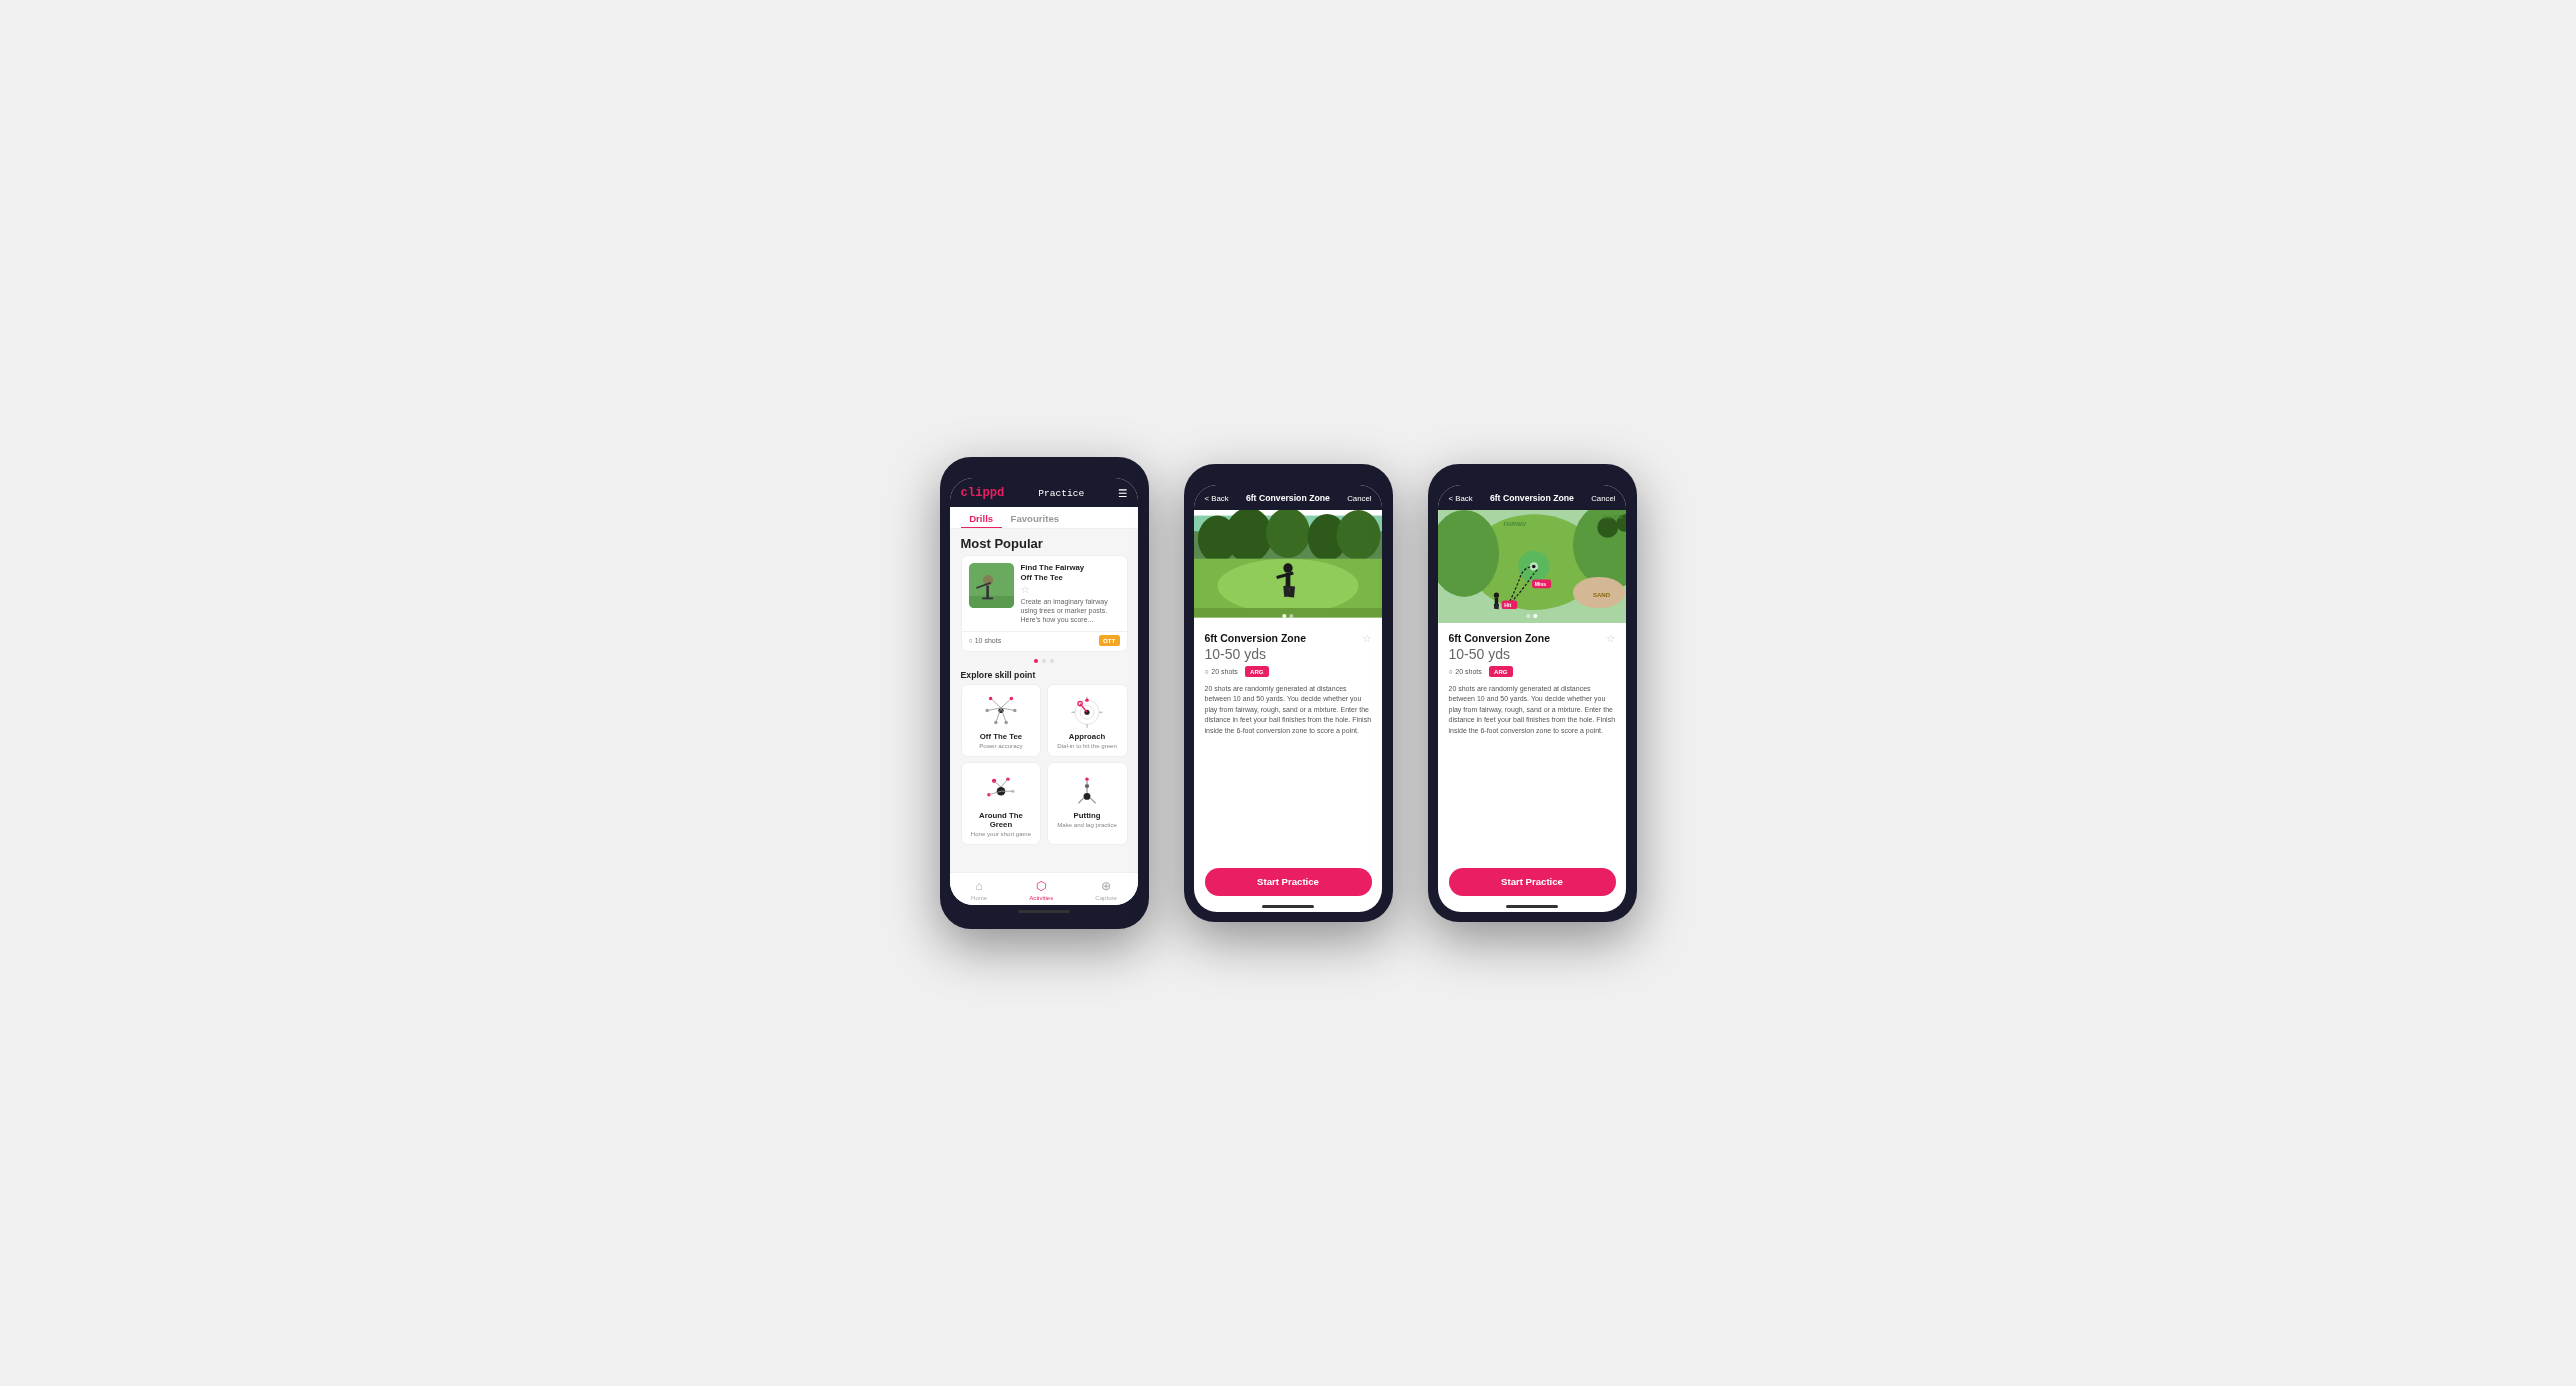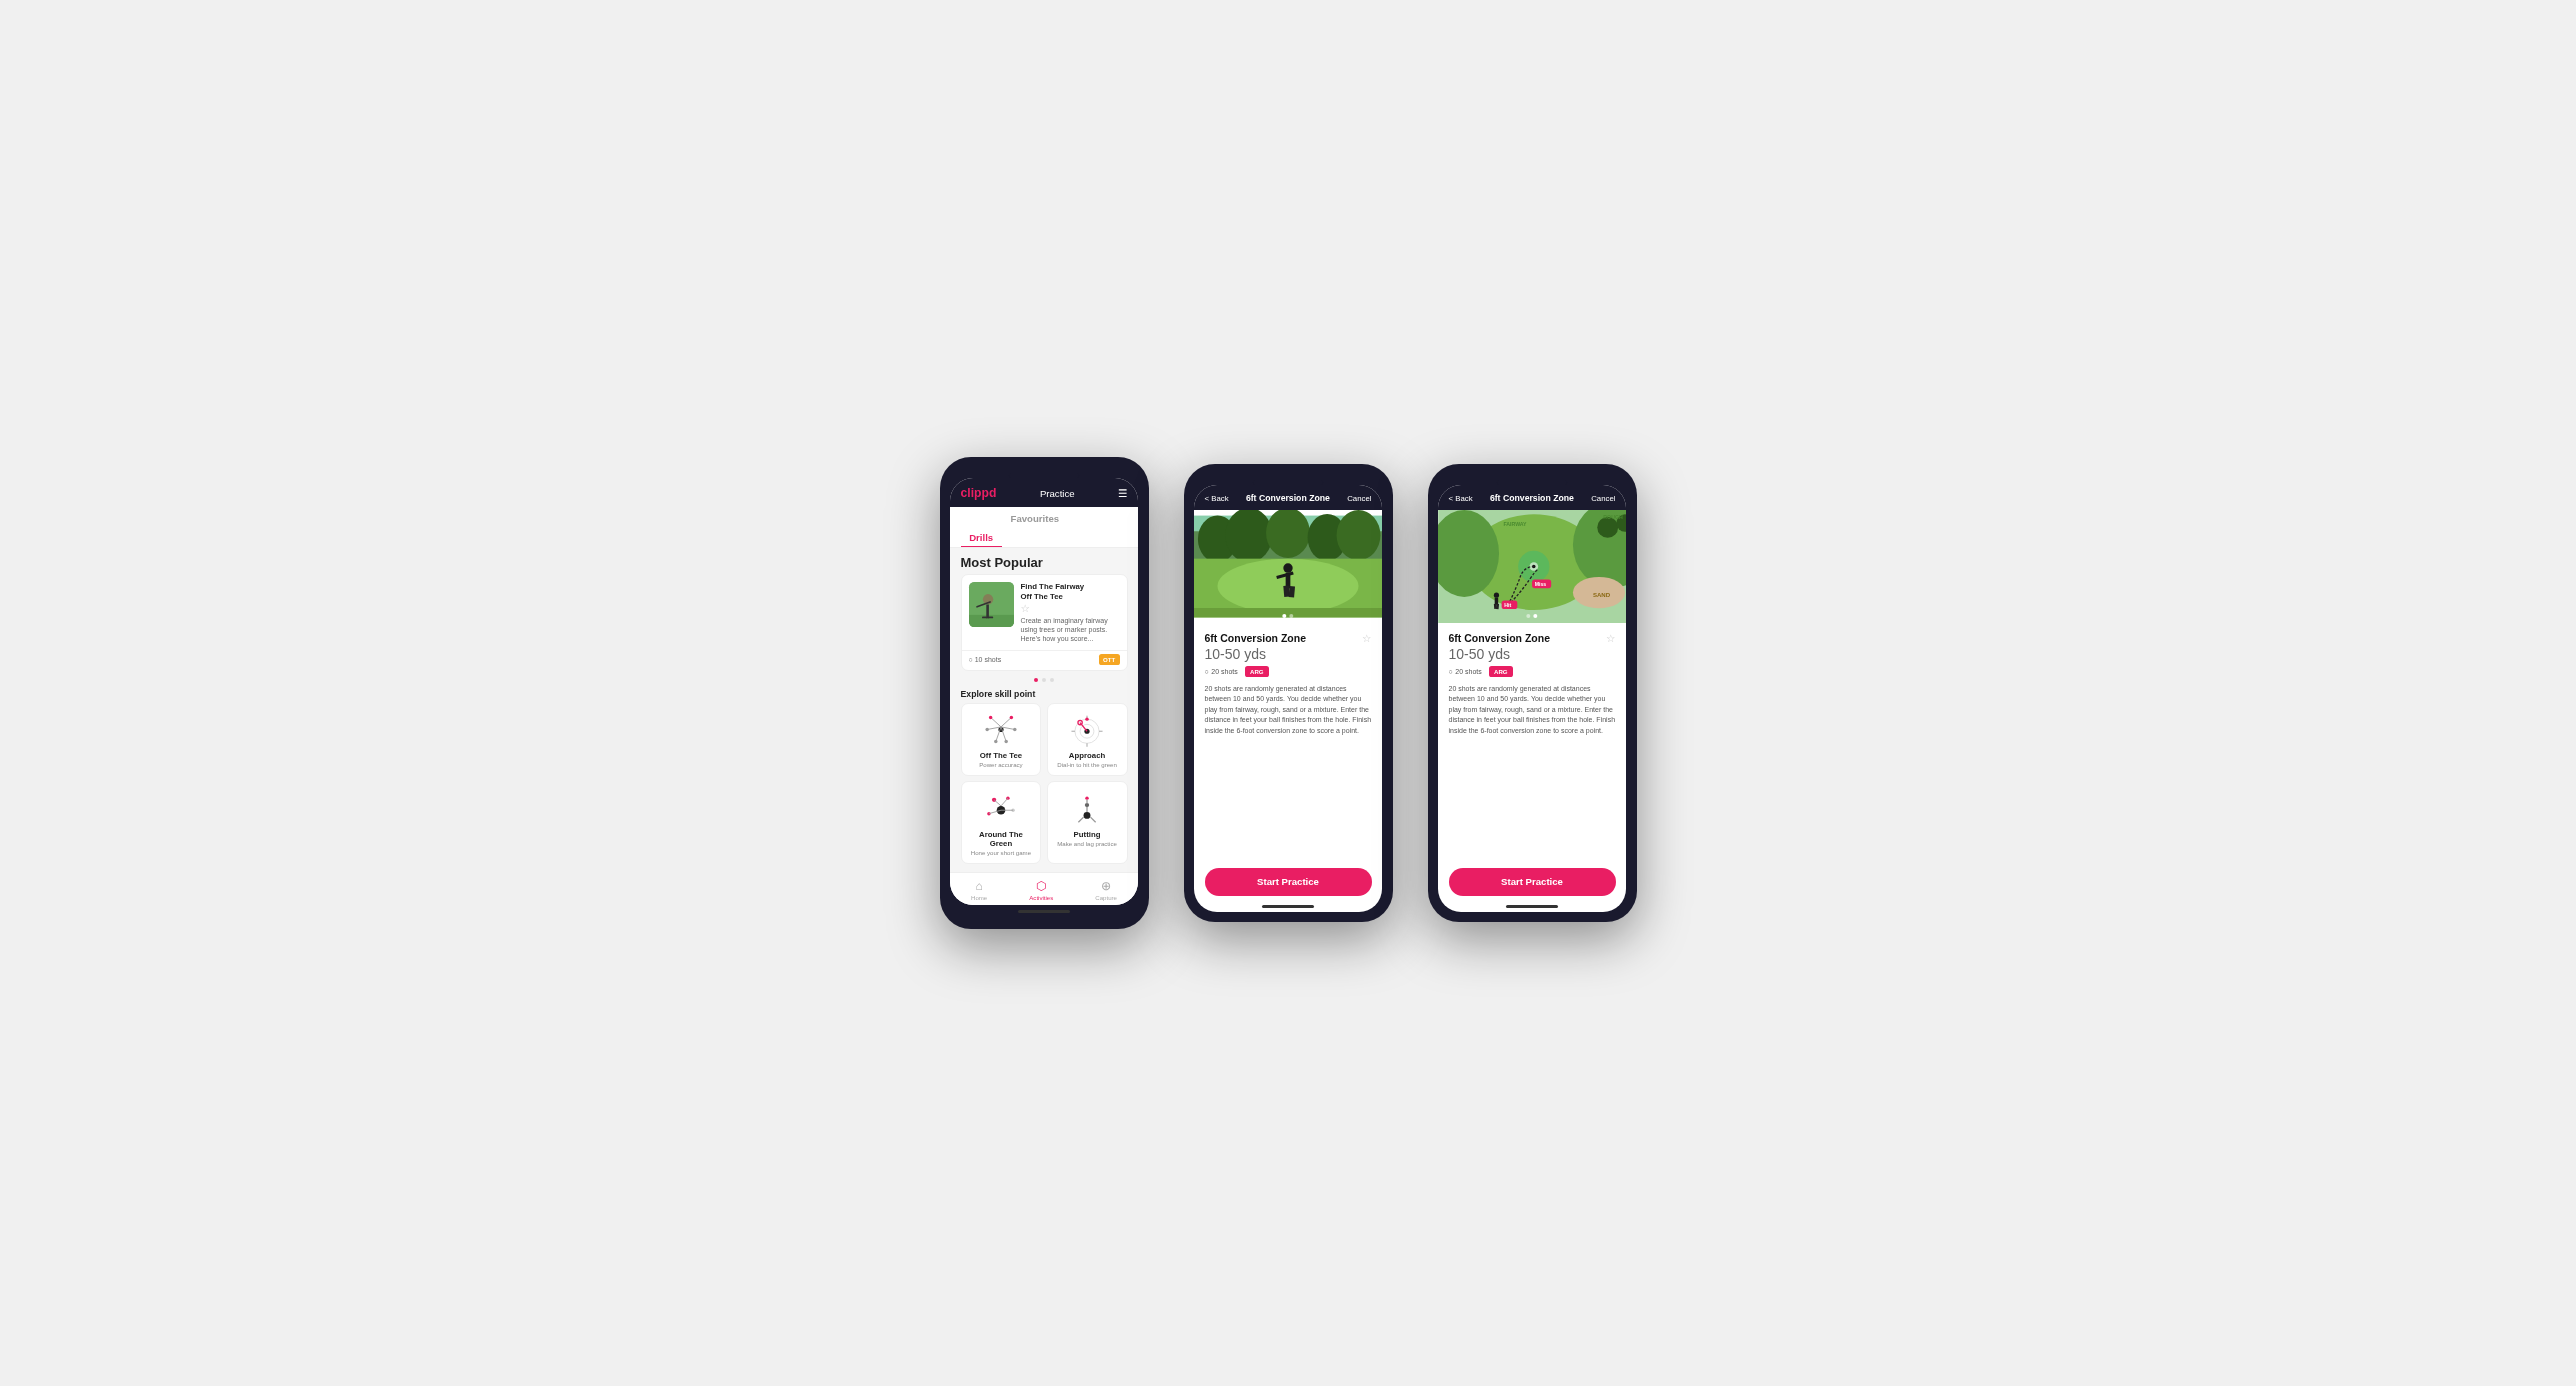--- a/index.html
+++ b/index.html
@@ -51,20 +51,21 @@
       margin: 5.2px auto;
     }
 
     
     .screen1-header {
       background: #1a1a2e;
       padding: 8.7px 10.5px 7px;
       display: flex;
       align-items: center;
       justify-content: space-between;
+      font-family: Liberation Mono, monospace;
     }
     .logo-text {
       color: #e91e63;
       font-weight: 700;
       font-size: 12.2px;
     }
     .header-title {
       color: #fff;
       font-size: 9.6px;
     }
@@ -82,21 +83,20 @@
       padding: 5.2px 8.7px 3.5px;
       font-size: 9.6px;
       font-weight: 600;
       color: #999;
       border-bottom: 1.7px solid transparent;
       cursor: pointer;
     }
     .tab.active {
       color: #e91e63;
       border-bottom: 1.7px solid #e91e63;
-      margin-top: 19px;
     }
     .screen-scroll {
       flex: 1;
       overflow: hidden;
       background: #f5f5f5;
     }
     .section-title {
       font-size: 13px;
       font-weight: 700;
       color: #222;

